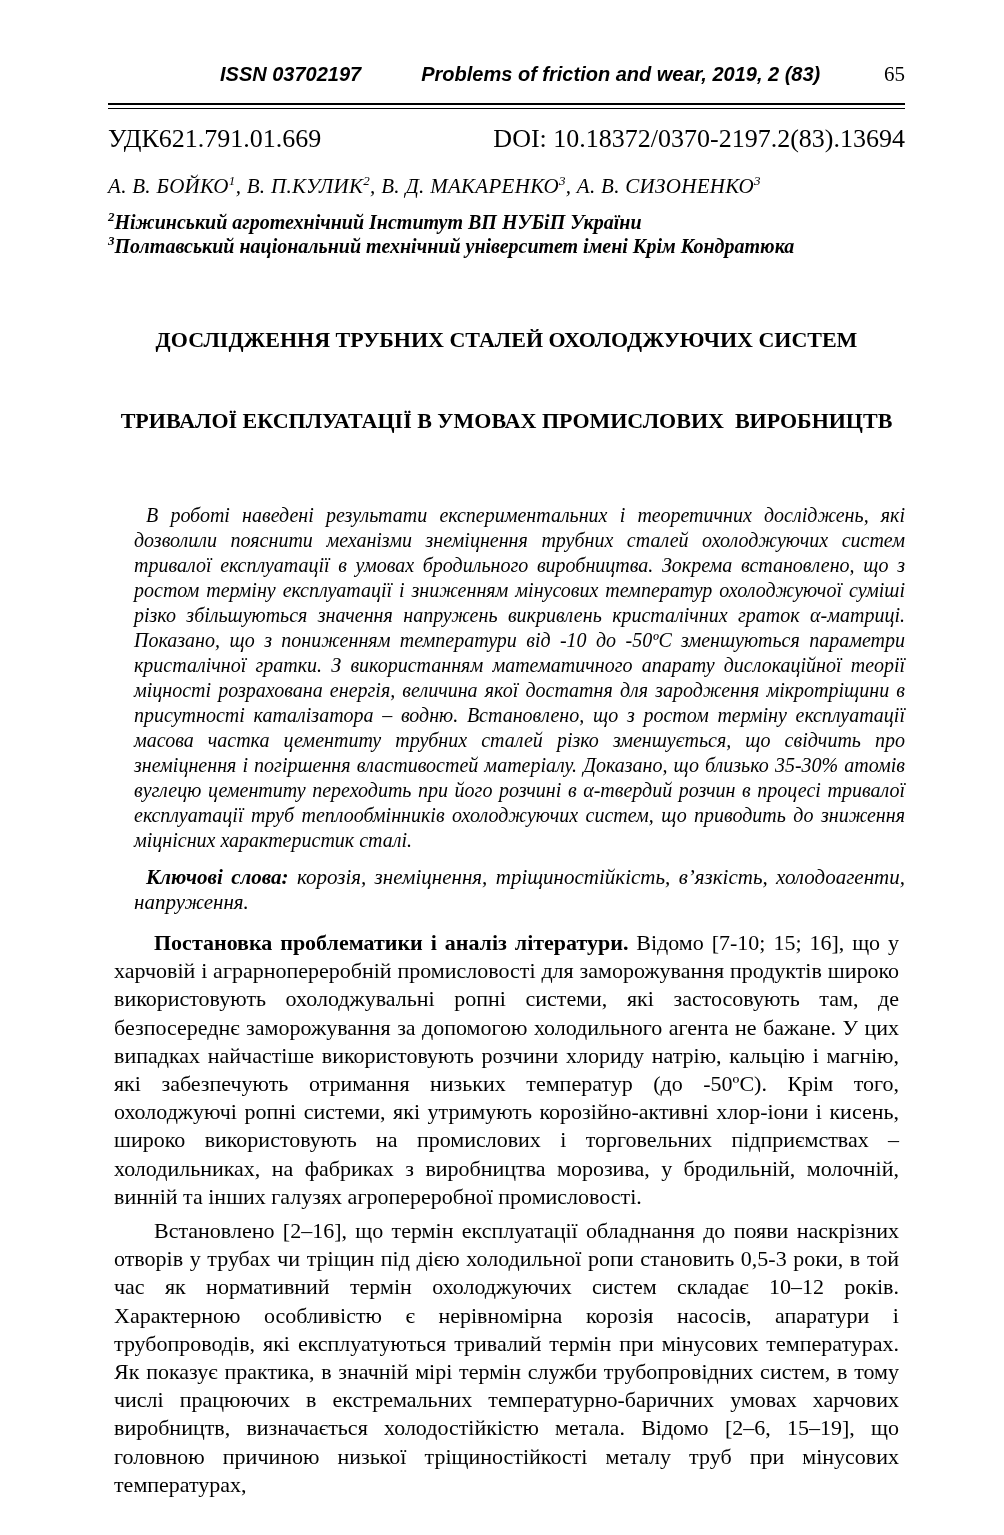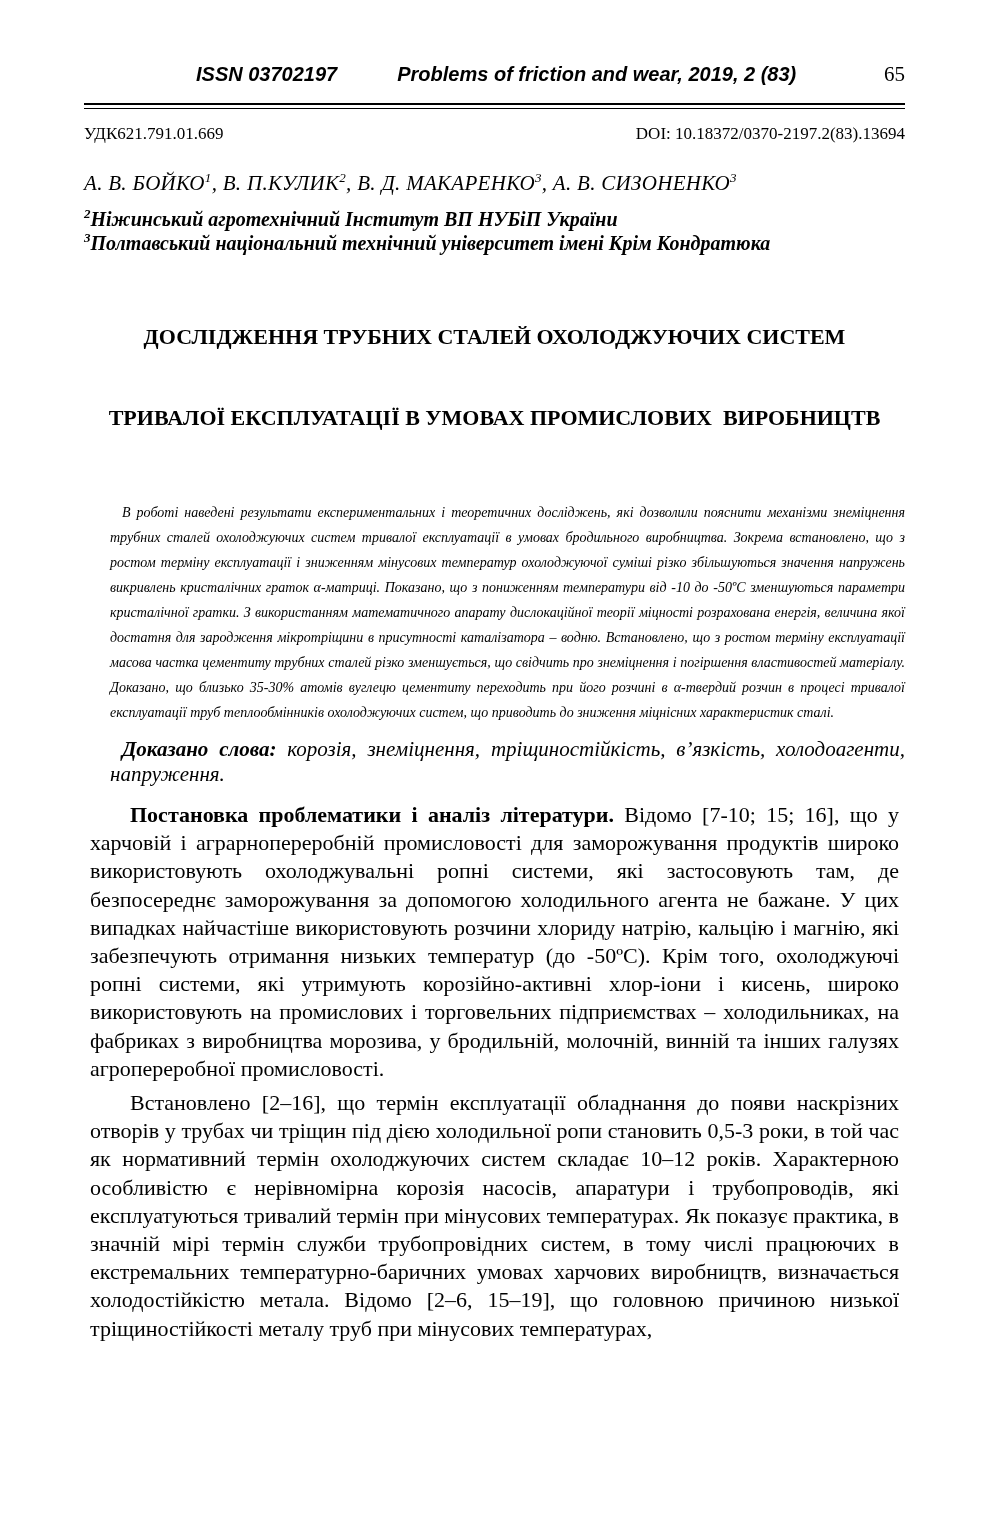--- a/index.html
+++ b/index.html
@@ -5,21 +5,21 @@
   html, body { margin:0; padding:0; }
   body {
     width:1004px; height:1535px;
     background:#ffffff; color:#000000;
     font-family:"Liberation Serif", serif;
     overflow:hidden;
   }
   .sheet {
     box-sizing:border-box;
     width:1004px; height:1535px;
-    padding:62px 99px 0 84px;
+    padding:62px 99px 0 108px;
     position:relative;
   }
 
   
   .running-head {
     display:flex; align-items:baseline;
     font-family:"Liberation Sans", sans-serif;
     font-style:italic; font-weight:bold; font-size:20px;
     white-space:nowrap;
   }
@@ -31,44 +31,44 @@
     font-style:normal; font-weight:normal; font-size:21px;text-align:right;
   }
 
   .double-rule {
     margin-top:16px; height:3px;
     border-top:2px solid #000; border-bottom:1px solid #000;
   }
 
   .meta-row {
     display:flex; justify-content:space-between;
-    margin-top:15px; font-size:17px;
+    margin-top:15px; font-size:26px;
   }
 
   .authors {
-    margin-top:27px; font-style:italic; font-size:21px;
+    margin-top:20px; font-style:italic; font-size:21px;
     letter-spacing:0.3px; white-space:nowrap;
   }
   sup { font-size:13px; line-height:0; }
 
   .affiliations {
     margin-top:11px;
     font-weight:bold; font-style:italic;
     font-size:20px; line-height:24px;
   }
 
   .title {
     margin-top:14px; text-align:center;
     font-weight:bold; font-size:22px; line-height:27px;
     white-space:pre-wrap;
   }
 
   .abstract {
     margin:15px 0 0 26px;
-    font-style:italic; font-size:14px; line-height:25px;
+    font-style:italic; font-size:20px; line-height:25px;
     text-align:justify; text-indent:12px;
   }
   .keywords {
     margin:12px 0 0 26px;
     font-style:italic; font-size:21px; line-height:25px;
     text-align:justify; text-indent:12px;
   }
   .keywords .kw-label { font-weight:bold; }
 
   .bodytext {
@@ -107,21 +107,21 @@
   </div>
 
   <div class="title">
     <div>ДОСЛІДЖЕННЯ ТРУБНИХ СТАЛЕЙ ОХОЛОДЖУЮЧИХ СИСТЕМ</div>
     <div>ТРИВАЛОЇ ЕКСПЛУАТАЦІЇ В УМОВАХ ПРОМИСЛОВИХ  ВИРОБНИЦТВ</div>
   </div>
 
   <p class="abstract">В роботі наведені результати експериментальних і теоретичних досліджень, які дозволили пояснити механізми знеміцнення трубних сталей охолоджуючих систем тривалої експлуатації в умовах бродильного виробництва. Зокрема встановлено, що з ростом терміну експлуатації і зниженням мінусових температур охолоджуючої суміші різко збільшуються значення напружень викривлень кристалічних граток α-матриці. Показано, що з пониженням температури від -10 до -50ºС зменшуються параметри кристалічної гратки. З використанням математичного апарату дислокаційної теорії міцності розрахована енергія, величина якої достатня для зародження мікротріщини в присутності каталізатора – водню. Встановлено, що з ростом терміну експлуатації масова частка цементиту трубних сталей різко зменшується, що свідчить про знеміцнення і погіршення властивостей матеріалу. Доказано, що близько 35-30% атомів вуглецю цементиту переходить при його розчині в α-твердий розчин в процесі тривалої експлуатації труб теплообмінників охолоджуючих систем, що приводить до зниження міцнісних характеристик сталі.</p>
 
   <p class="keywords">
-    <span class="kw-label">Доказано слова:</span><span> корозія, знеміцнення, тріщиностійкість, в’язкість, холодоагенти, напруження.</span>
+    <span class="kw-label">Ключові слова:</span><span> корозія, знеміцнення, тріщиностійкість, в’язкість, холодоагенти, напруження.</span>
   </p>
 
   <div class="bodytext">
     <p><span class="section-lead">Постановка проблематики і аналіз літератури.</span><span> Відомо [7-10; 15; 16], що у харчовій і аграрнопереробній промисловості для заморожування продуктів широко використовують охолоджувальні ропні системи, які застосовують там, де безпосереднє заморожування за допомогою холодильного агента не бажане. У цих випадках найчастіше використовують розчини хлориду натрію, кальцію і магнію, які забезпечують отримання низьких температур (до -50ºС). Крім того, охолоджуючі ропні системи, які утримують корозійно-активні хлор-іони і кисень, широко використовують на промислових і торговельних підприємствах – холодильниках, на фабриках з виробництва морозива, у бродильній, молочній, винній та інших галузях агропереробної промисловості.</span></p>
     <p>Встановлено [2–16], що термін експлуатації обладнання до появи наскрізних отворів у трубах чи тріщин під дією холодильної ропи становить 0,5-3 роки, в той час як нормативний термін охолоджуючих систем складає 10–12 років. Характерною особливістю є нерівномірна корозія насосів, апаратури і трубопроводів, які експлуатуються тривалий термін при мінусових температурах. Як показує практика, в значній мірі термін служби трубопровідних систем, в тому числі працюючих в екстремальних температурно-баричних умовах харчових виробництв, визначається холодостійкістю метала. Відомо [2–6, 15–19], що головною причиною низької тріщиностійкості металу труб при мінусових температурах,</p>
   </div>
 
 </div>
 
 </body></html>

